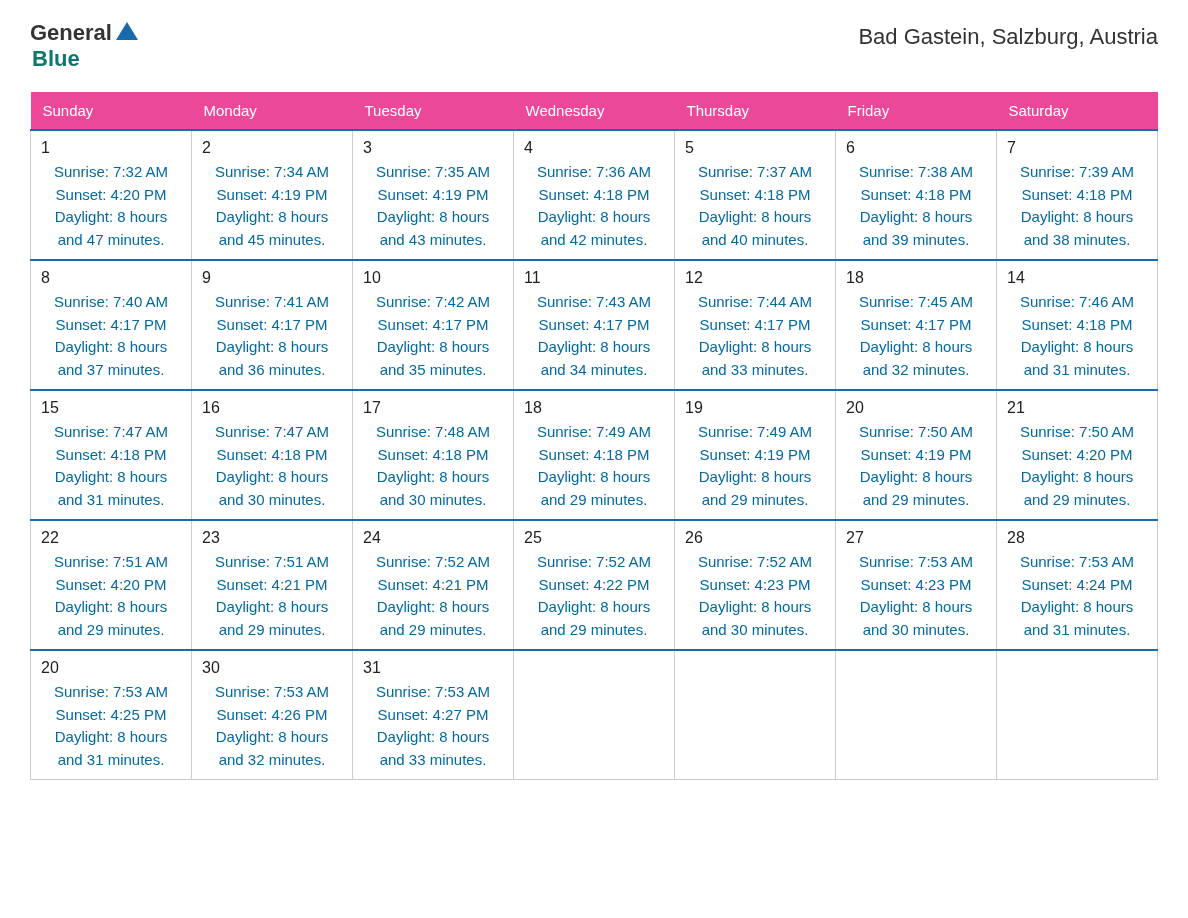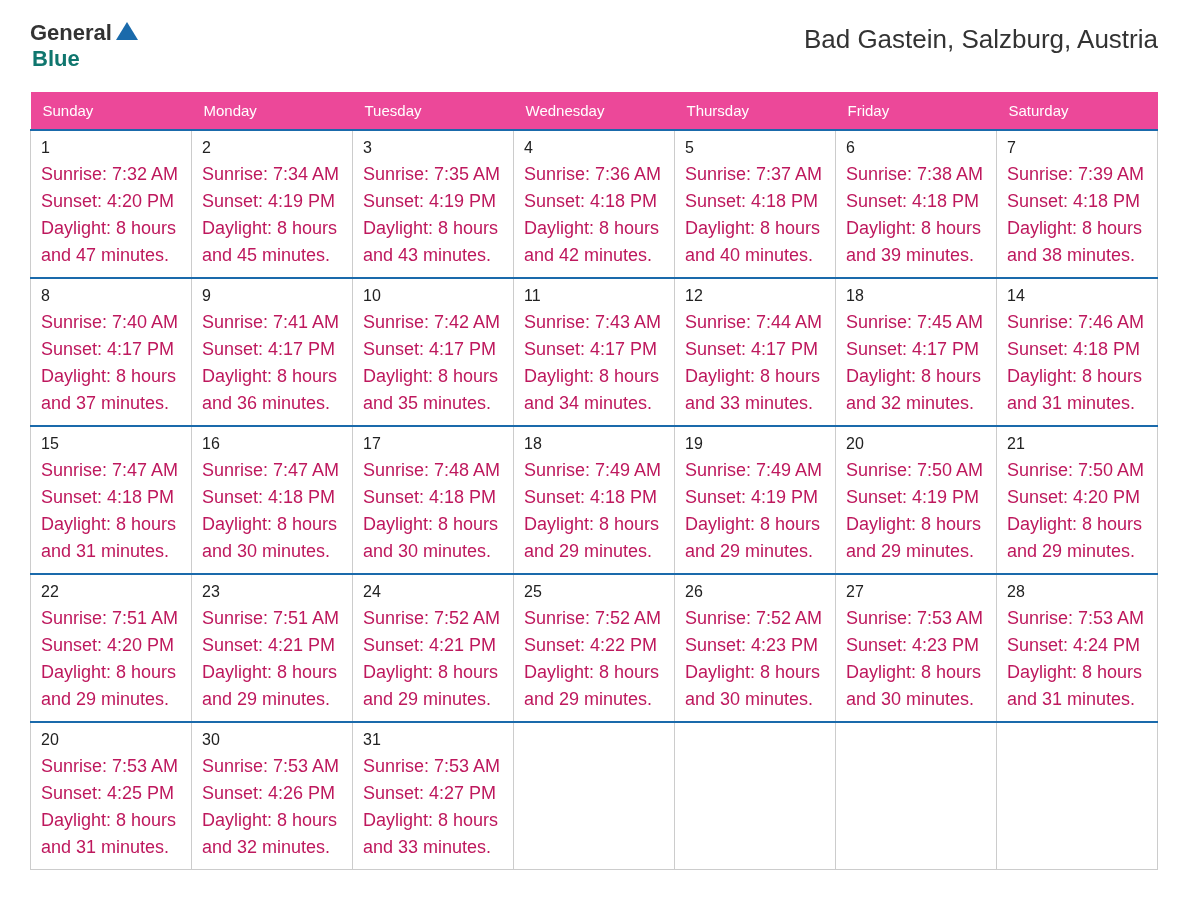--- a/index.html
+++ b/index.html
@@ -28,21 +28,21 @@
     .title-container {
       text-align: right;
     }
     .month-title {
       font-size: 52px;
       font-weight: bold;
       color: #222;
       line-height: 1.1;
     }
     .location-title {
-      font-size: 26px;
+      font-size: 22px;
       color: #333;
       margin-top: 4px;
     }
     .calendar-table {
       width: 100%;
       border-collapse: collapse;
     }
     .calendar-table th {
       background-color: #ec4899;
       color: #fff;
@@ -60,23 +60,24 @@
     .calendar-table tr.week-row td {
       border-top: 2px solid #1a6aab;
     }
     .day-number {
       font-size: 16px;
       font-weight: normal;
       color: #222;
       margin-bottom: 4px;
     }
     .day-info {
-      font-size: 18px;
-      color: #be185d;
+      font-size: 15px;
+      color: #0369a1;
       line-height: 1.5;
+      text-align: center;
     }
     .empty-cell {
       background: #fff;
     }
   </style>
 </head>
 <body>
 
 <div class="header">
   <div class="logo-container">

